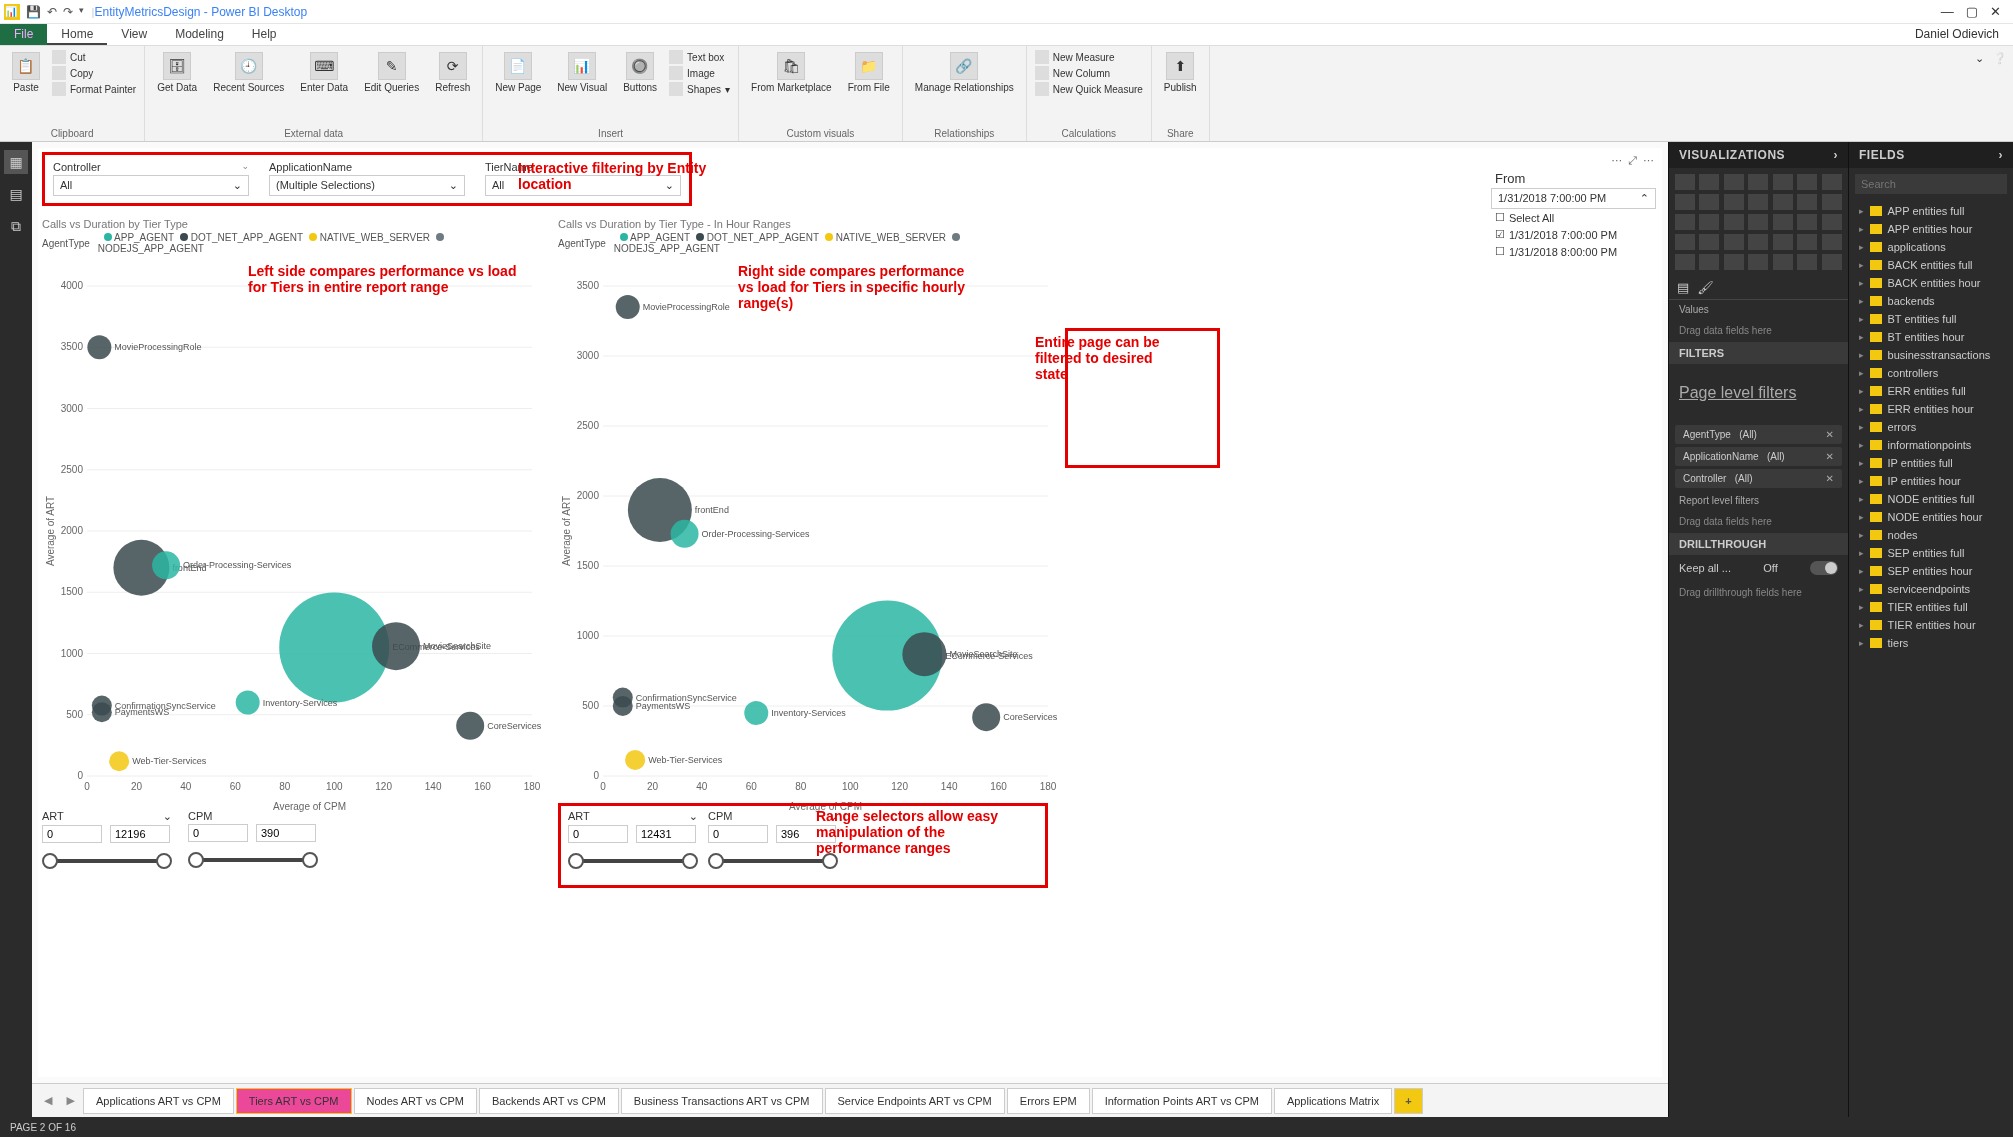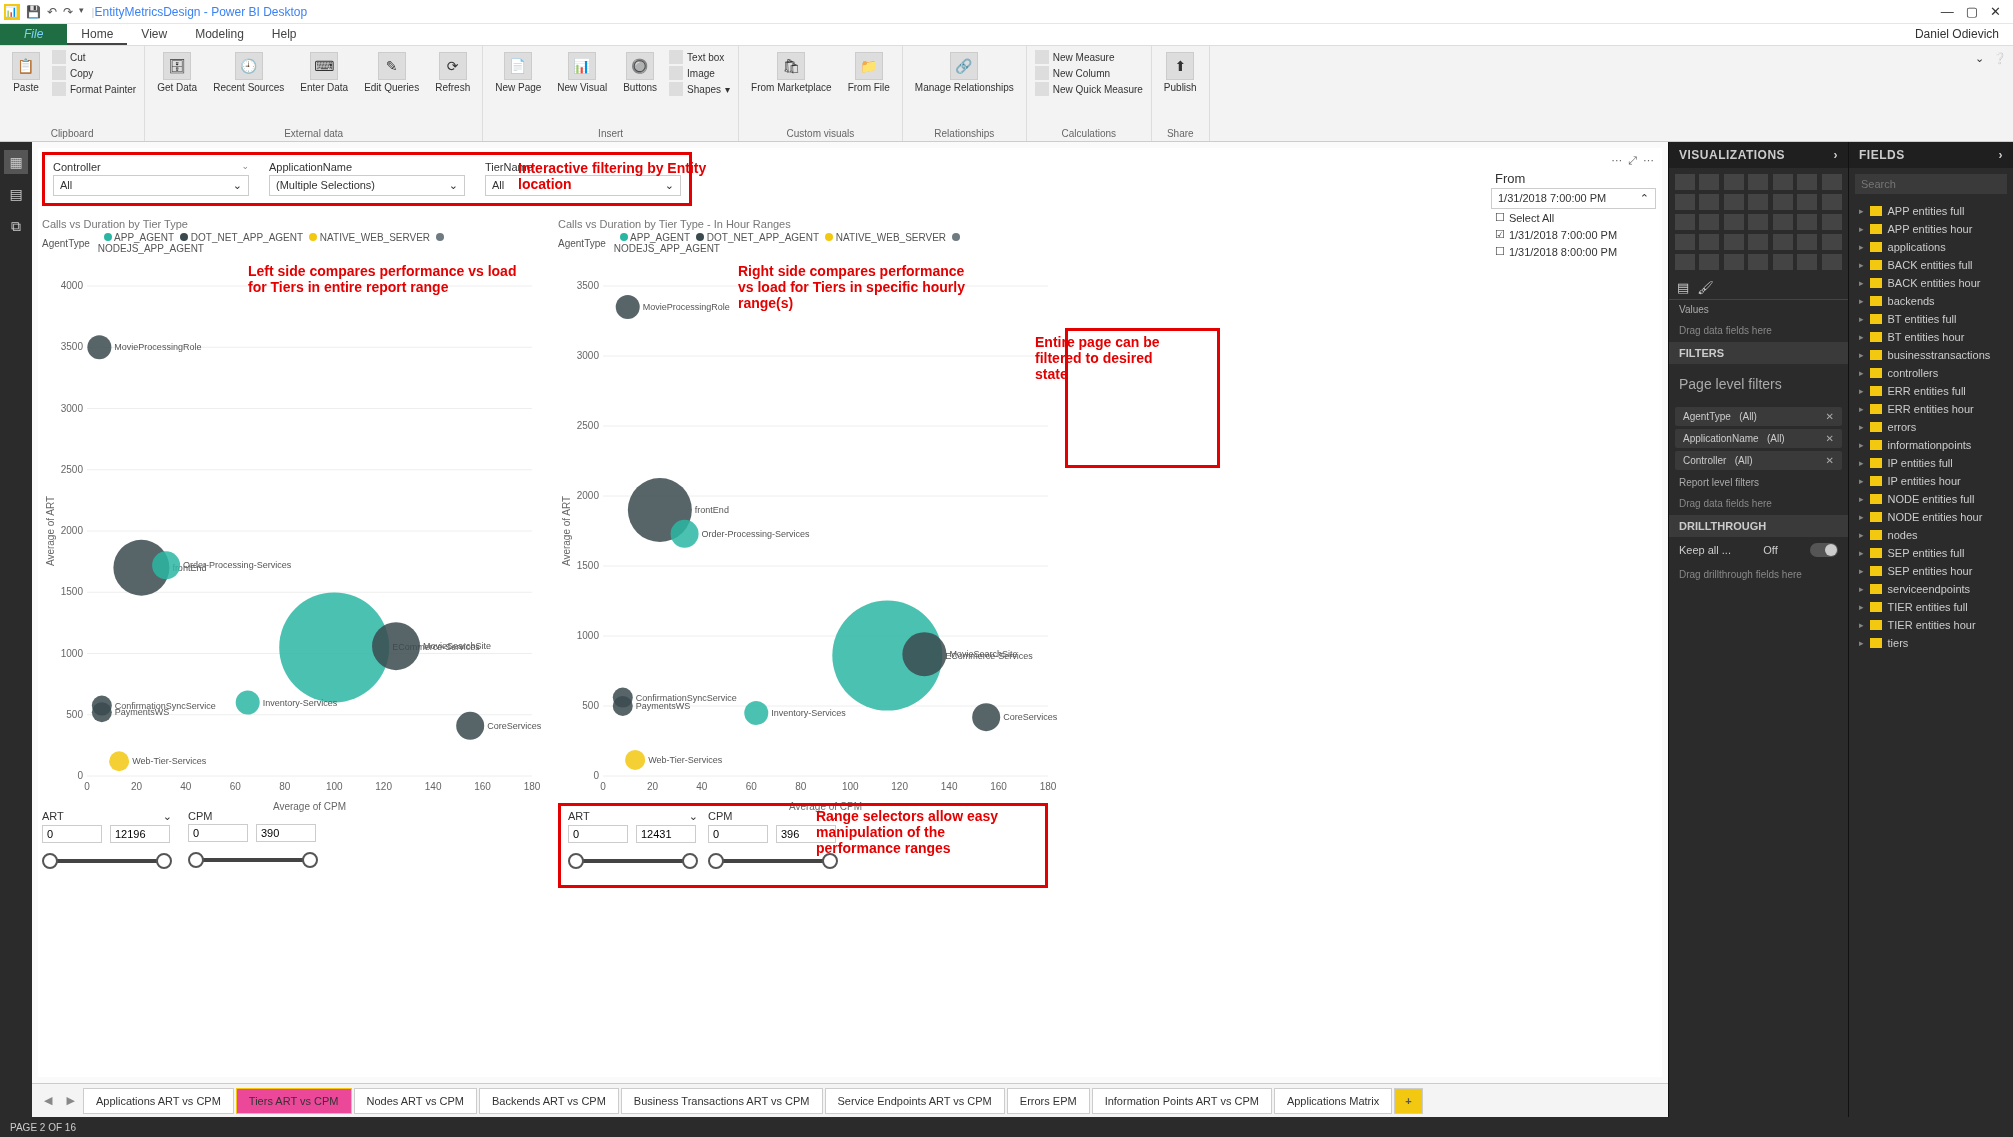--- a/index.html
+++ b/index.html
@@ -6,21 +6,21 @@
 body { font-family: "Segoe UI", Arial, sans-serif; font-size: 11px; background: #fff; color: #333; overflow: hidden; width: 2013px; height: 1137px; }
 .titlebar { height: 24px; background: #fff; display: flex; align-items: center; padding: 0 4px; border-bottom: 1px solid #e6e6e6;}
 .titlebar .app-icon { width: 16px; height: 16px; background: #f2c811; margin-right: 6px; display: flex; align-items: center; justify-content: center; font-size:10px; font-weight:bold;}
 .titlebar .qat { display:flex; gap:6px; margin-right:8px; }
 .titlebar .qat span { font-size:12px; color:#555; cursor:pointer;}
 .titlebar .title { font-size:12px; color:#3b82f6;}
 .titlebar .spacer { flex:1; }
 .titlebar .win-btns { display:flex; gap:12px; margin-right:8px;}
 .titlebar .win-btns span { font-size:13px; cursor:pointer;}
 .menubar { height: 22px; background: #fff; display:flex; border-bottom:1px solid #ddd;}
-.menubar .file-tab { background:#1f6e43; color:#7dd3fc; padding:3px 24px; font-size:12px;font-style:italic;}
+.menubar .file-tab { background:#1f6e43; color:#f0abfc; padding:3px 14px; font-size:12px;}
 .menubar .tab { padding:3px 14px; font-size:12px; color:#444; cursor:pointer;}
 .menubar .tab.active { border-bottom:2px solid #444;}
 .menubar .user { margin-left:auto; padding:3px 14px; font-size:12px;}
 .ribbon { height: 96px; background:#f3f3f3; border-bottom:1px solid #ccc; display:flex;}
 .ribbon-group { border-right:1px solid #ddd; padding:4px 8px 2px; display:flex; flex-direction:column; justify-content:space-between;}
 .ribbon-group .group-body { display:flex; gap:8px; align-items:flex-start;}
 .ribbon-btn { display:flex; flex-direction:column; align-items:center; gap:2px; cursor:pointer; padding:2px 4px;}
 .ribbon-btn .icon { width:28px; height:28px; background:#ddd; border:1px solid #ccc; display:flex; align-items:center; justify-content:center; font-size:14px;}
 .ribbon-btn .lbl { font-size:10px; text-align:center; line-height:11px;}
 .ribbon .mini-list { display:flex; flex-direction:column; gap:2px;}
@@ -576,21 +576,21 @@
           <div class="viz-icon"></div>
           <div class="viz-icon"></div>
         </div>
       <div class="viz-sub">
         <span>▤</span>
         <span>🖌</span>
       </div>
       <div style="padding:4px 10px; font-size:10px; color:#aaa;">Values</div>
       <div class="pane-placeholder">Drag data fields here</div>
       <div class="pane-section-hdr">FILTERS</div>
-      <div style="padding:12px 10px; font-size:14px; color:#aaa;">Page level filters</div>
+      <div style="padding:20px 10px; font-size:16px; color:#aaa;text-decoration:underline;">Page level filters</div>
       <div id="filter-chips">
           <div class="filter-chip">
             <span>AgentType &nbsp; (All)</span>
             <span class="x">✕</span>
           </div>
           <div class="filter-chip">
             <span>ApplicationName &nbsp; (All)</span>
             <span class="x">✕</span>
           </div>
           <div class="filter-chip">

